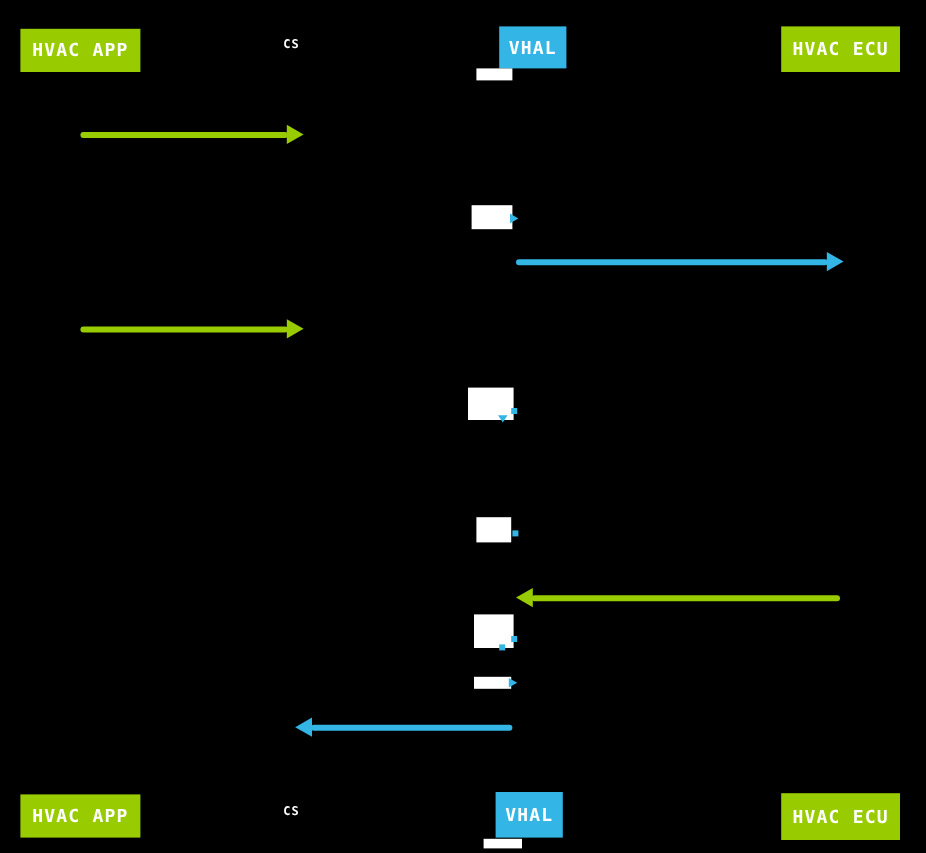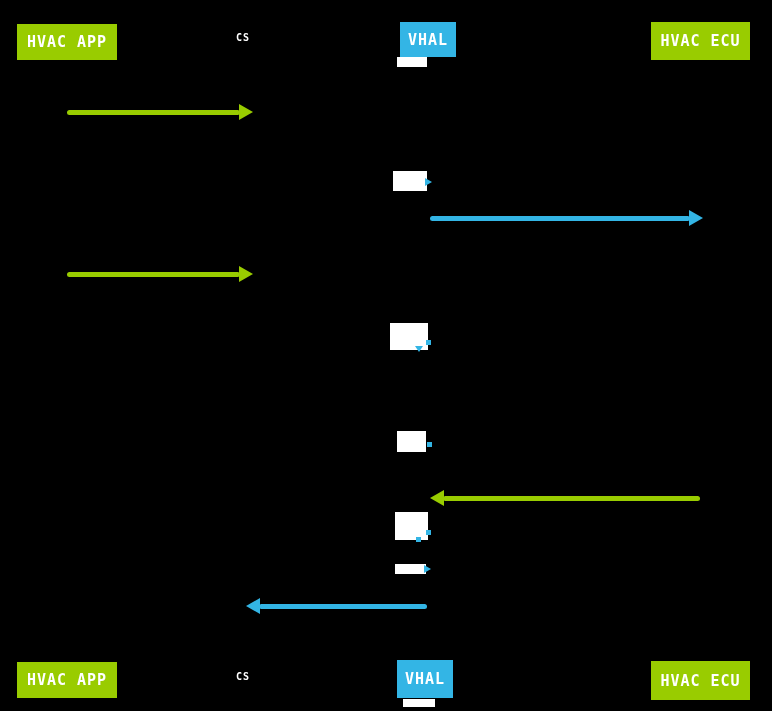--- a/index.html
+++ b/index.html
@@ -11,21 +11,21 @@
     position:relative; width:772px; height:711px; background:var(--background);
     font-family:"DejaVu Sans Mono","Liberation Mono",monospace; overflow:hidden;
   }
   
   .actor{
     position:absolute; display:flex; align-items:center; justify-content:center;
     color:var(--label_text); font-weight:bold; font-size:15px; letter-spacing:1px;
     white-space:nowrap;
   }
   .actor.green{background:var(--green);}
-  .actor.blue{background:var(--blue);}
+  .actor.blue{background:var(--blue);margin-left:16px;}
   .actor-text{
     position:absolute; color:var(--label_text); font-weight:bold; font-size:10px;
     letter-spacing:1px;
   }
   .top-hvac-app{left:17px; top:24px; width:100px; height:36px;}
   .top-cs{left:236px; top:32px;}
   .top-vhal{left:400px; top:22px; width:56px; height:35px;}
   .top-ecu{left:651px; top:22px; width:99px; height:38px;}
   .bot-hvac-app{left:17px; top:662px; width:100px; height:36px;}
   .bot-cs{left:236px; top:671px;}

